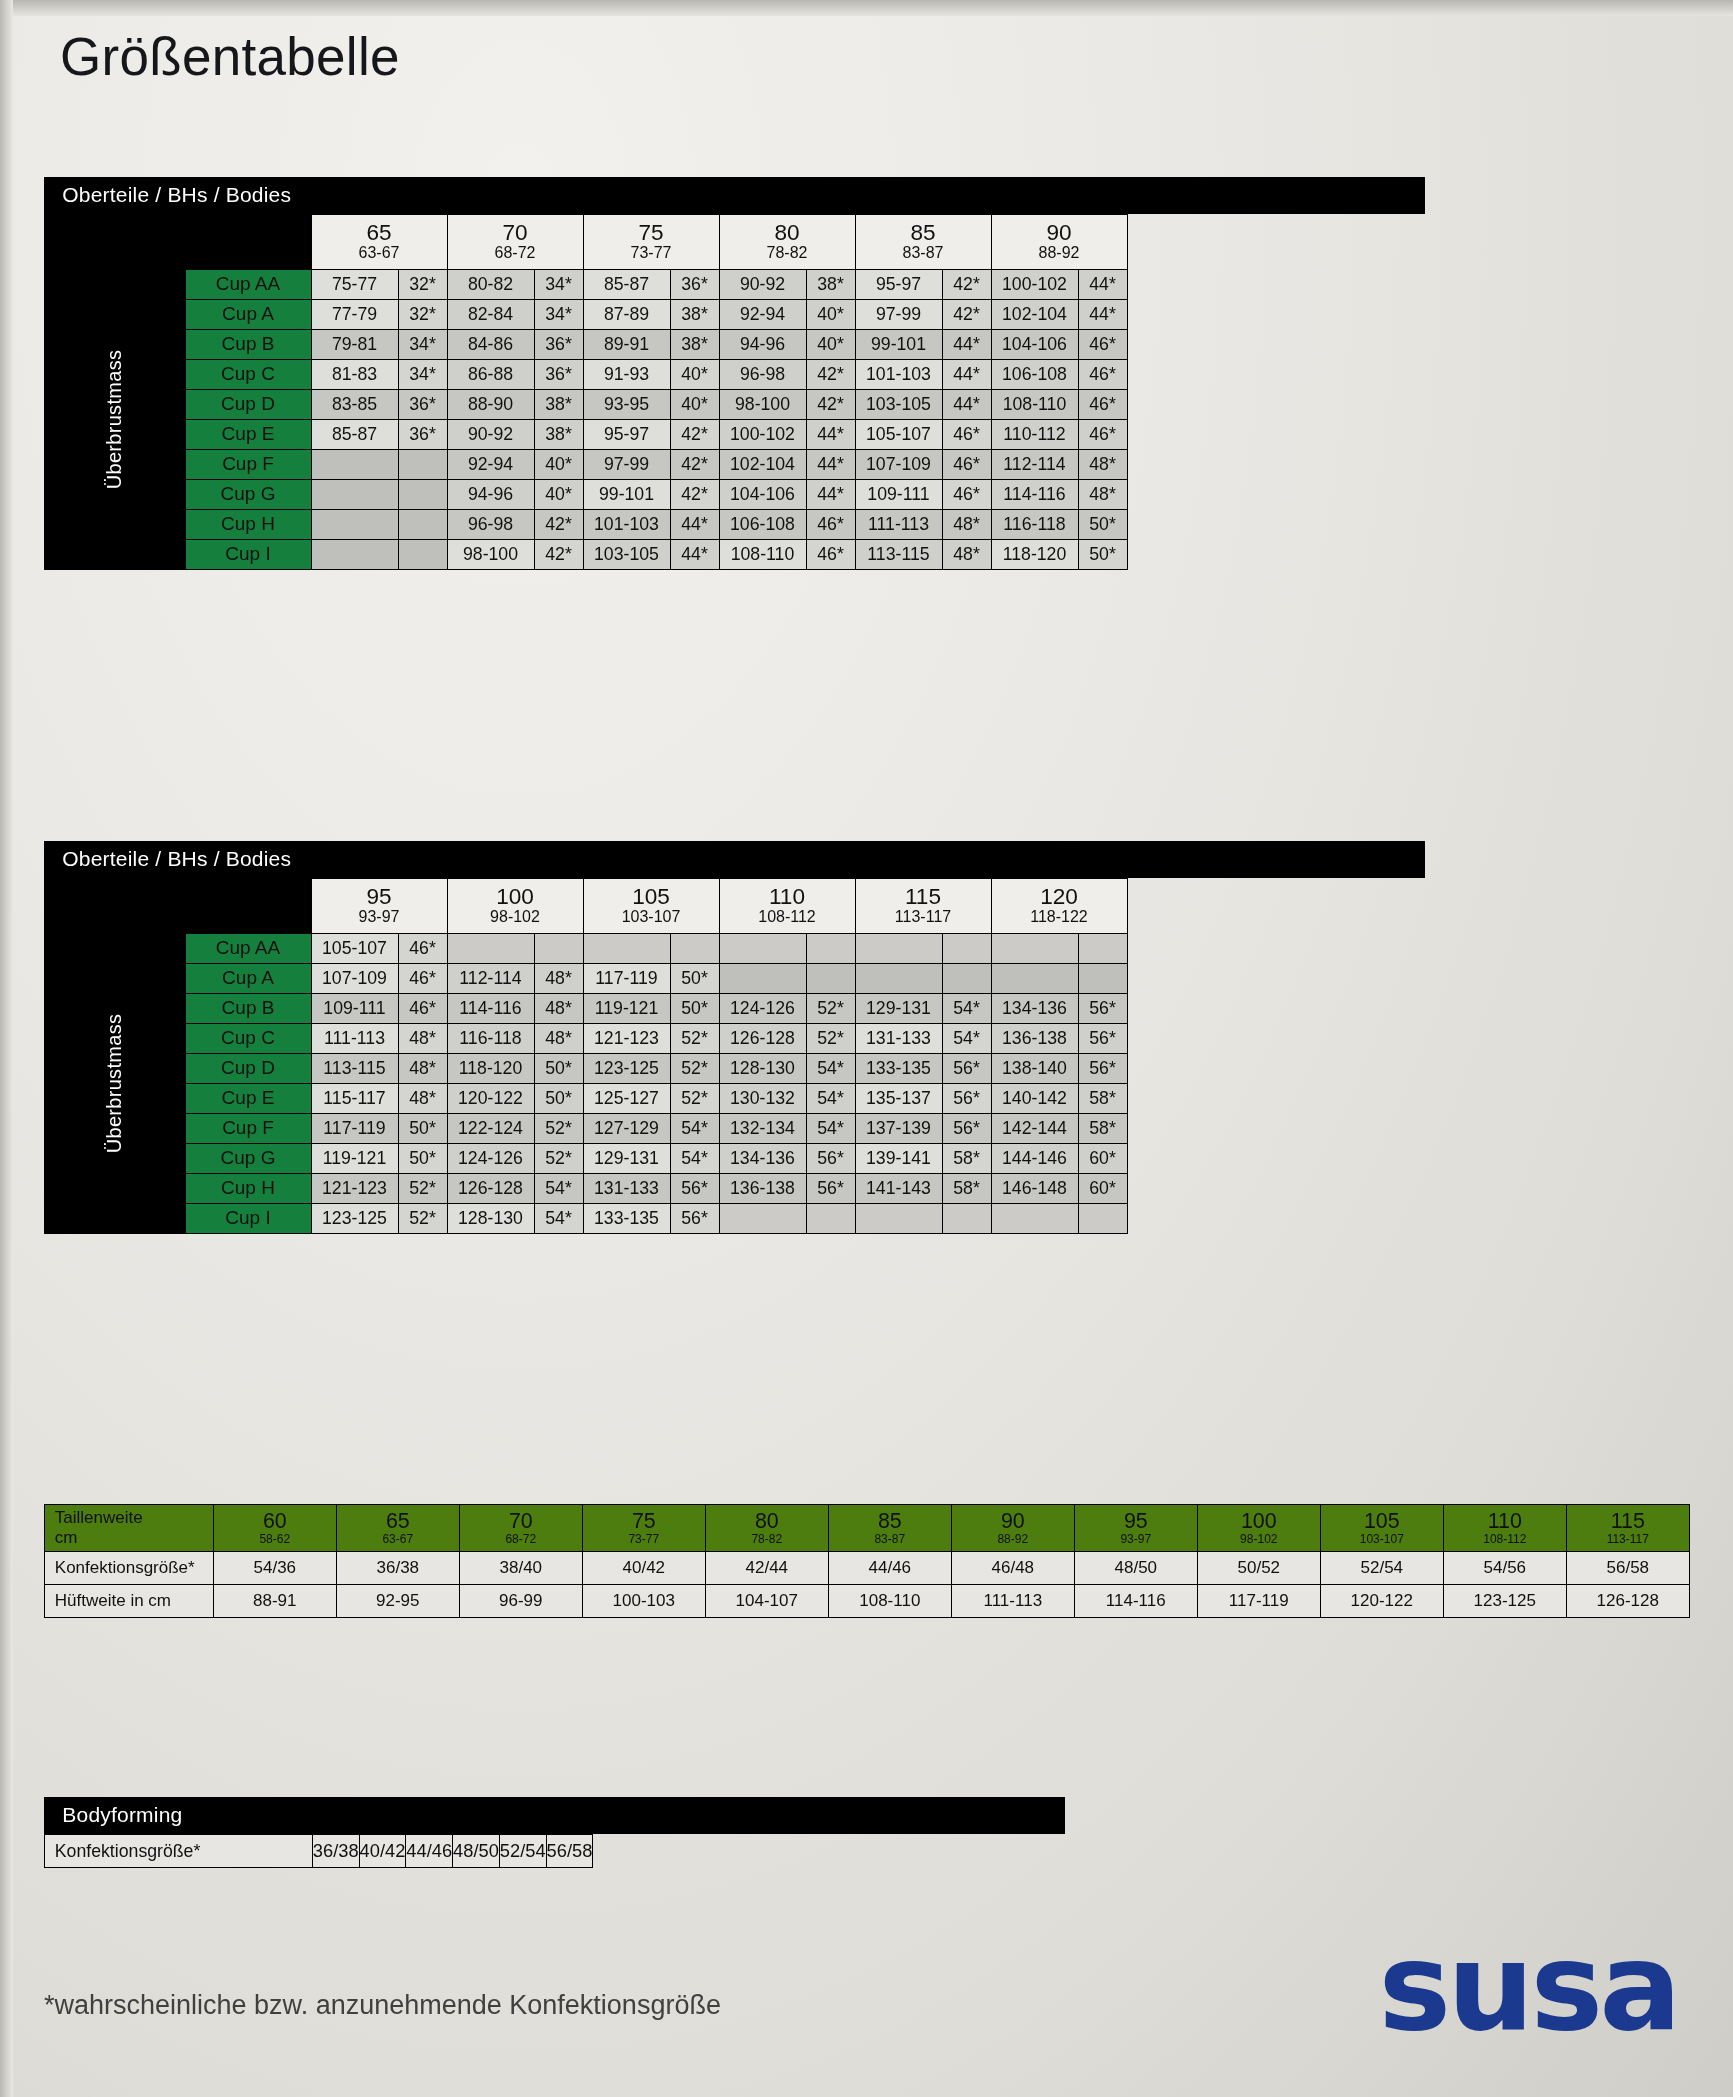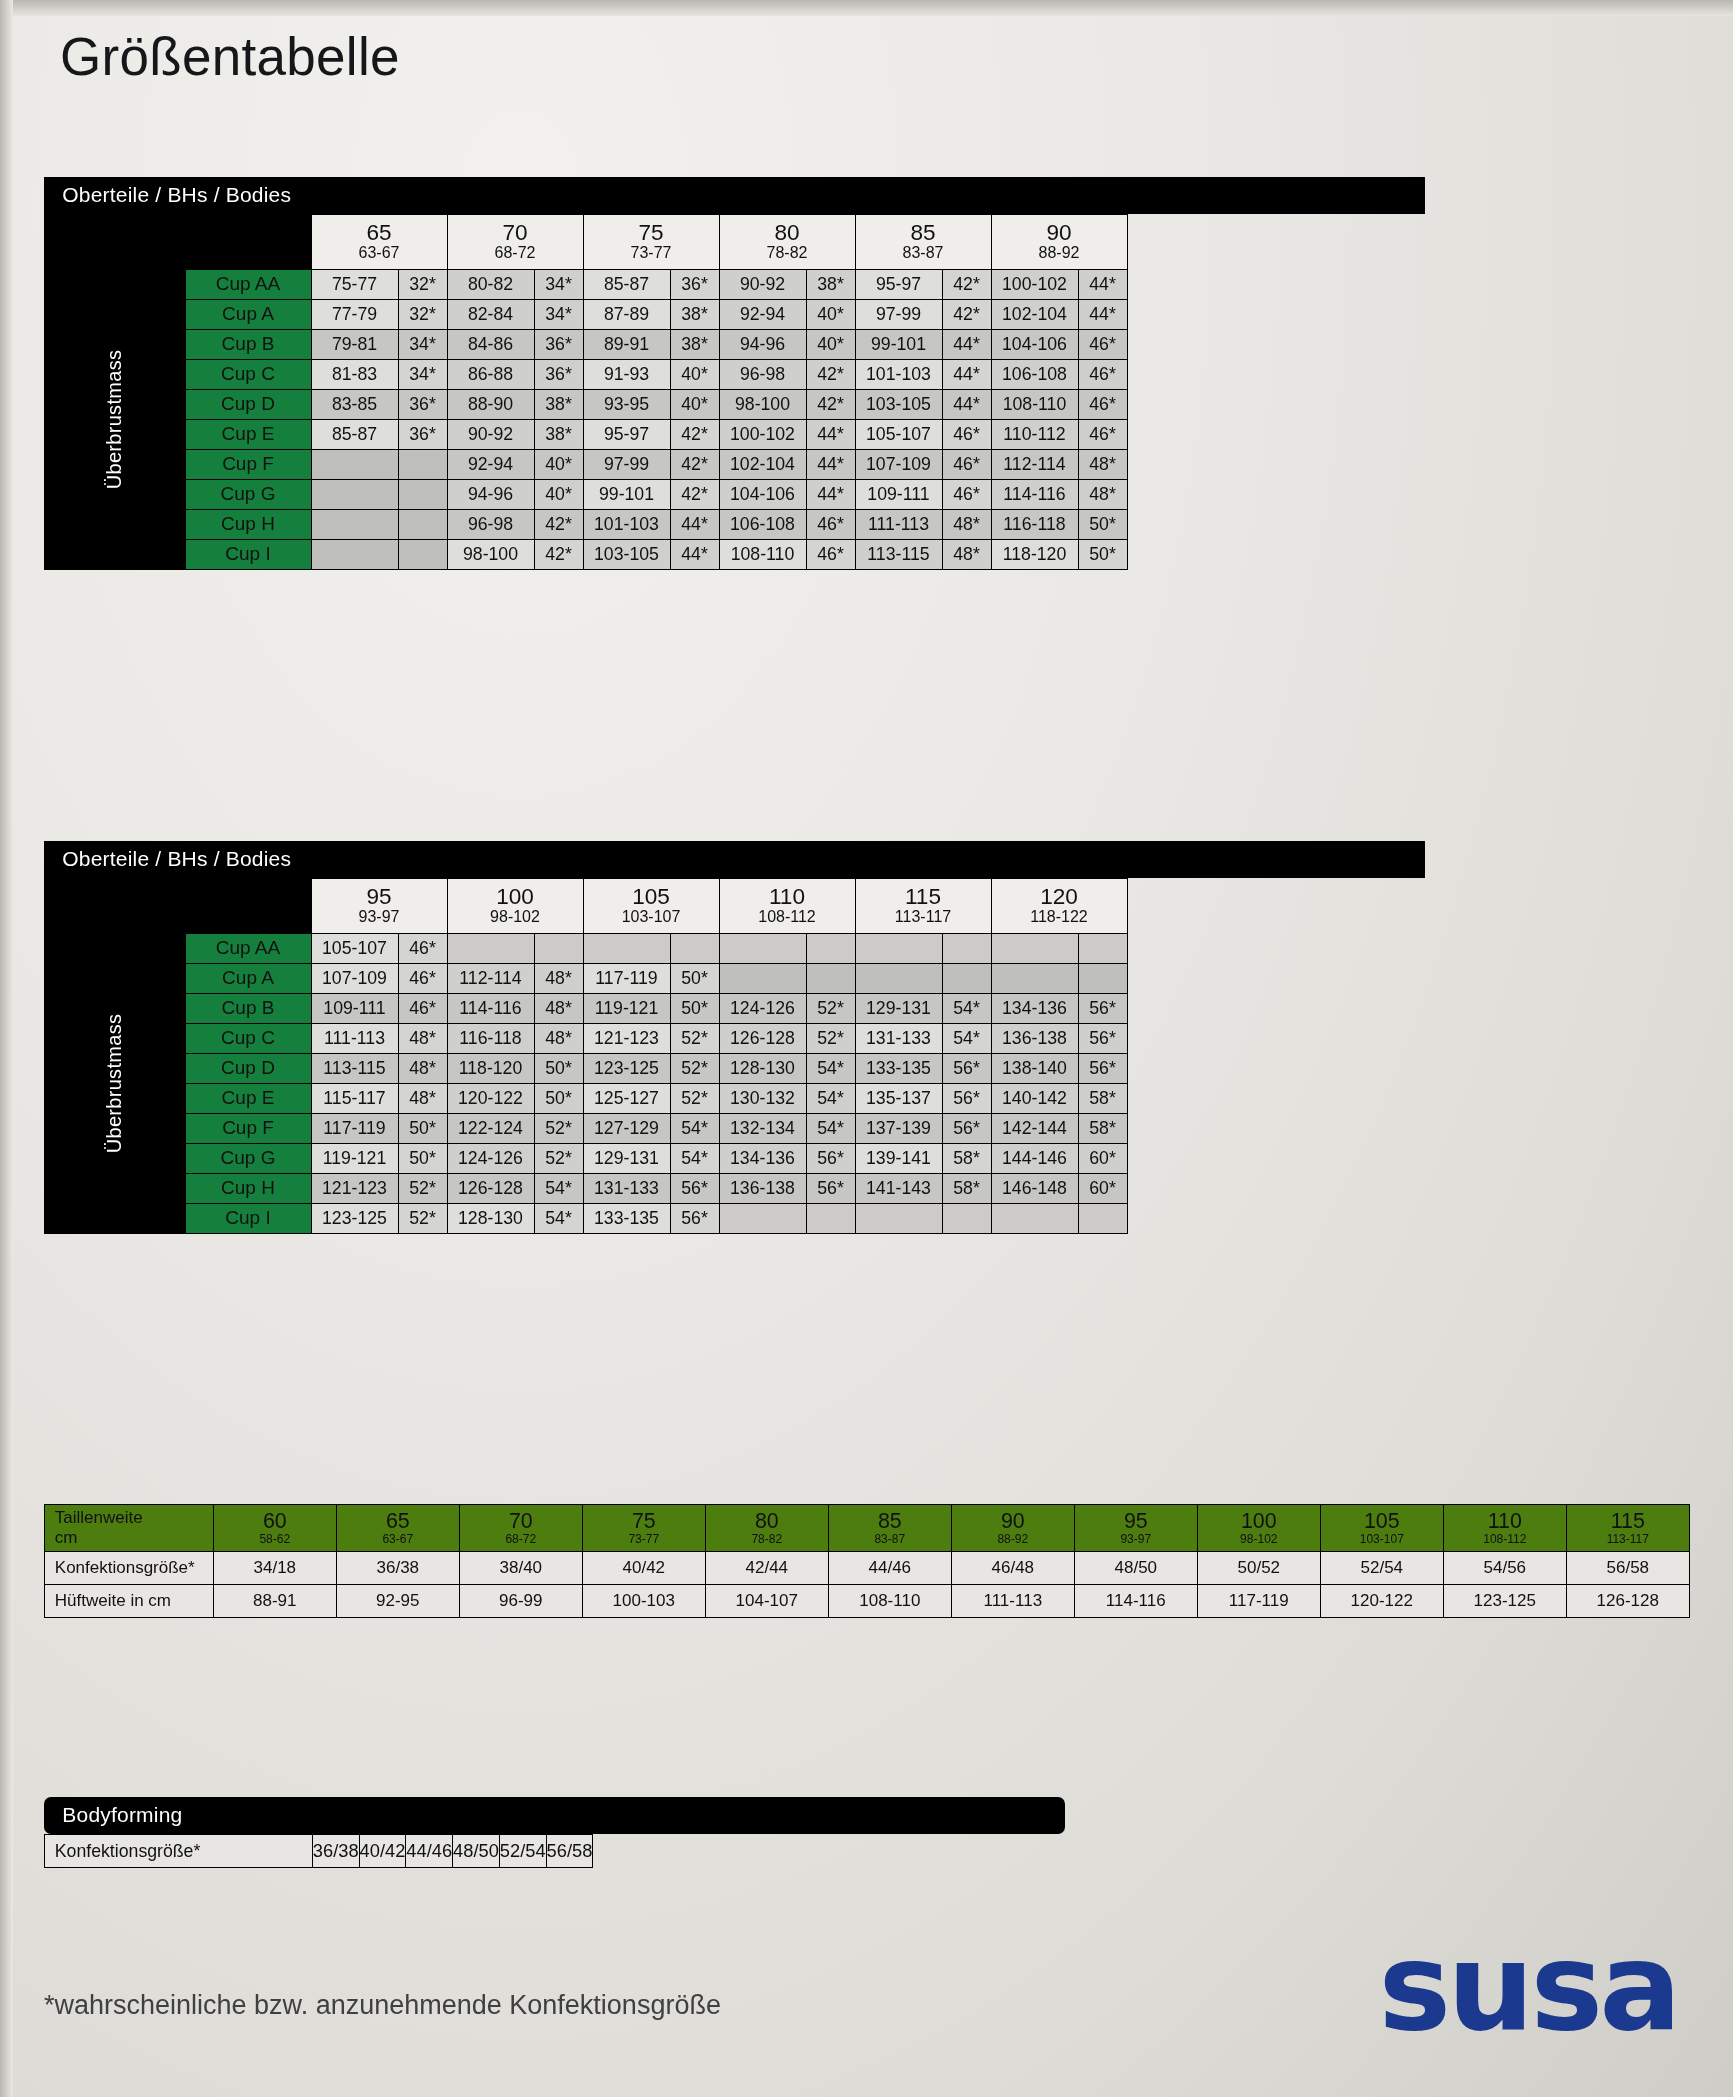--- a/index.html
+++ b/index.html
@@ -615,21 +615,21 @@
             <span class="big">110</span>
             <span class="small">108-112</span>
           </td>
       <td class="hcell" style="width:122px;">
             <span class="big">115</span>
             <span class="small">113-117</span>
           </td>
     </tr>
     <tr>
       <td class="rowlabel">Konfektionsgröße*</td>
-      <td>34/18</td>
+      <td>54/36</td>
       <td>36/38</td>
       <td>38/40</td>
       <td>40/42</td>
       <td>42/44</td>
       <td>44/46</td>
       <td>46/48</td>
       <td>48/50</td>
       <td>50/52</td>
       <td>52/54</td>
       <td>54/56</td>
@@ -648,21 +648,21 @@
       <td>117-119</td>
       <td>120-122</td>
       <td>123-125</td>
       <td>126-128</td>
     </tr>
   </tbody>
     </table>
 </div>
 
 <div class="block" style="left:44px; top:1797px;">
-  <div class="band" style="width:1003px;border-radius:7px;">Bodyforming</div>
+  <div class="band" style="width:1003px;">Bodyforming</div>
   <table class="bf">
     <tbody>
     <tr>
       <td class="rowlabel">Konfektionsgröße*</td>
       <td>36/38</td>
       <td>40/42</td>
       <td>44/46</td>
       <td>48/50</td>
       <td>52/54</td>
       <td>56/58</td>

